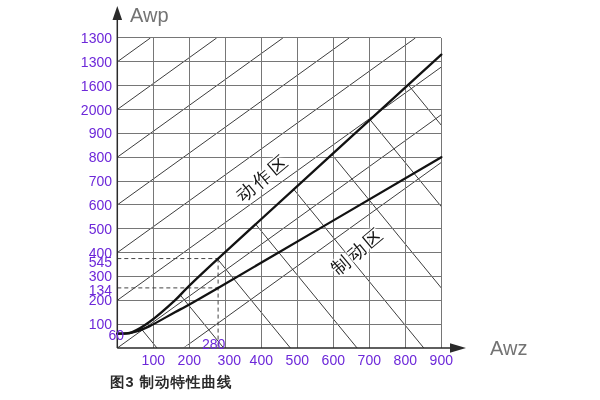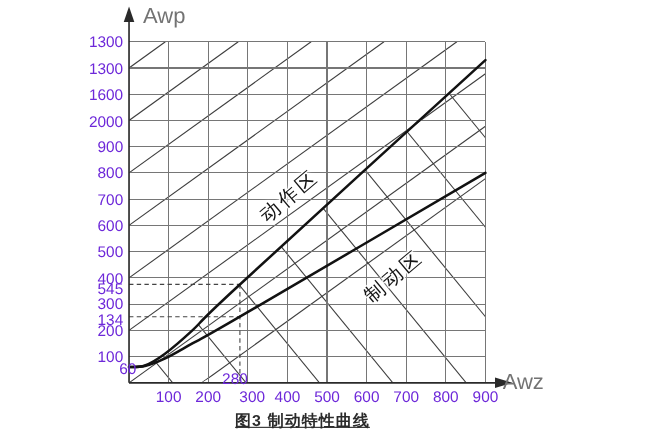--- a/index.html
+++ b/index.html
@@ -7,22 +7,22 @@
          font-family:"Liberation Sans",sans-serif;}
   #chart-svg{position:absolute;left:0;top:0;}
   .tick{position:absolute;color:#6d28d9;font-size:14px;line-height:14px;}
   .ytick{width:52px;text-align:right;}
   .xtick{width:44px;text-align:center;}
   .axis-title{position:absolute;font-size:20px;color:#737373;}
   .zone{position:absolute;width:130px;text-align:center;font-size:18px;color:#141414;
         letter-spacing:3px;transform:rotate(-40deg);
         text-shadow:-1px -1px 0 #fff,1px -1px 0 #fff,-1px 1px 0 #fff,1px 1px 0 #fff,
                     0 0 3px #fff,0 0 5px #fff,0 0 7px #fff;}
-  .caption{position:absolute;left:110px;top:373px;width:330px;text-align:center;
-           font-size:14.5px;font-weight:bold;color:#2b2b2b;letter-spacing:1px;text-decoration:underline;}
+  .caption{position:absolute;left:110px;top:373px;width:330px;
+           font-size:14.5px;font-weight:bold;color:#2b2b2b;letter-spacing:1px;}
 </style>
 </head>
 <body>
 
 <div id="stage">
   <svg id="chart-svg" width="600" height="400" viewBox="0 0 600 400">
       <defs>
         <clipPath id="clipUp">
           <path d="M117.3 373.7C119.7 373.5 126.3 374.0 131.7 372.7C137.1 371.5 142.5 369.5 149.7 366.1C156.9 362.6 163.5 358.6 174.9 352.2C186.3 345.9 173.7 353.7 218.1 327.9C262.5 302.1 404.1 219.0 441.3 197.2 L441.3 38 L117.3 38 Z"></path>
         </clipPath>
@@ -116,15 +116,15 @@
       <div class="tick xtick" style="left:239.3px;top:353px">400</div>
       <div class="tick xtick" style="left:275.3px;top:353px">500</div>
       <div class="tick xtick" style="left:311.3px;top:353px">600</div>
       <div class="tick xtick" style="left:347.3px;top:353px">700</div>
       <div class="tick xtick" style="left:383.3px;top:353px">800</div>
       <div class="tick xtick" style="left:419.3px;top:353px">900</div>
       <div class="zone" style="left:198.1px;top:165.9px">动作区</div>
       <div class="zone" style="left:293.1px;top:238.9px">制动区</div>
     </div>
   <div class="axis-title" style="left:130px;top:4px;">Awp</div>
-  <div class="axis-title" style="left:457px;top:337px;">Awz</div>
+  <div class="axis-title" style="left:490px;top:337px;">Awz</div>
   <div class="caption">图3  制动特性曲线</div>
 </div>
 
 </body></html>

